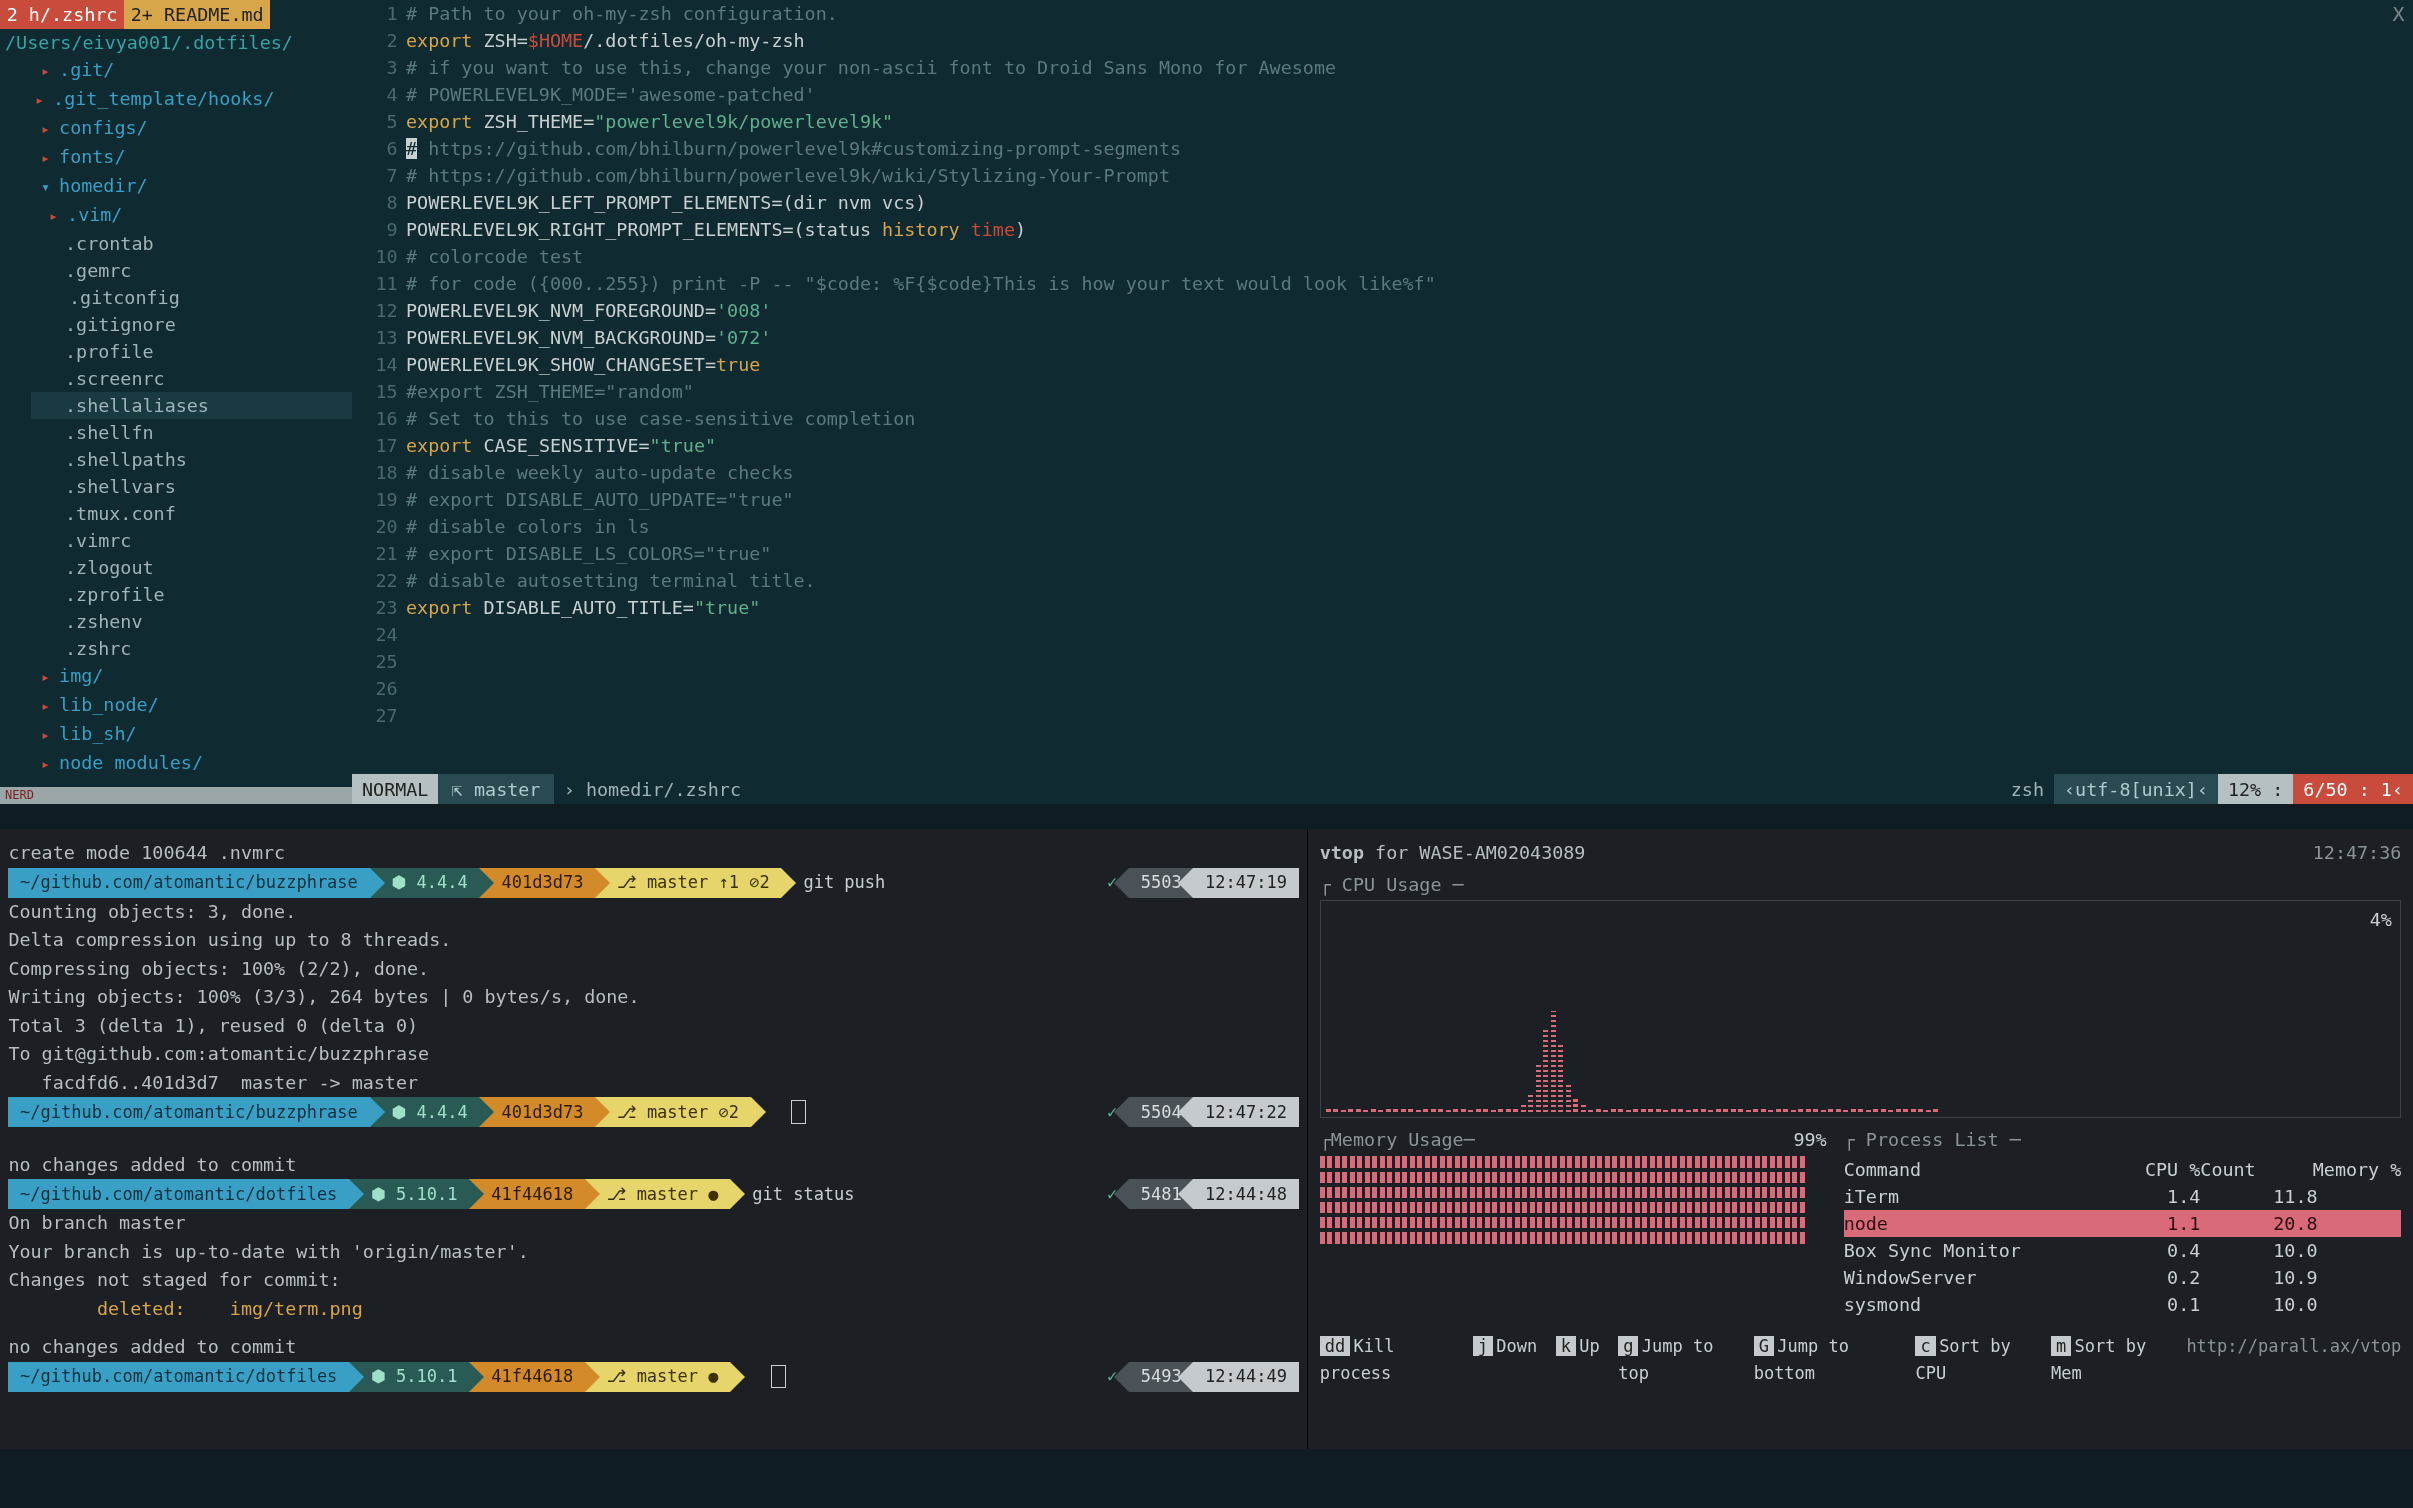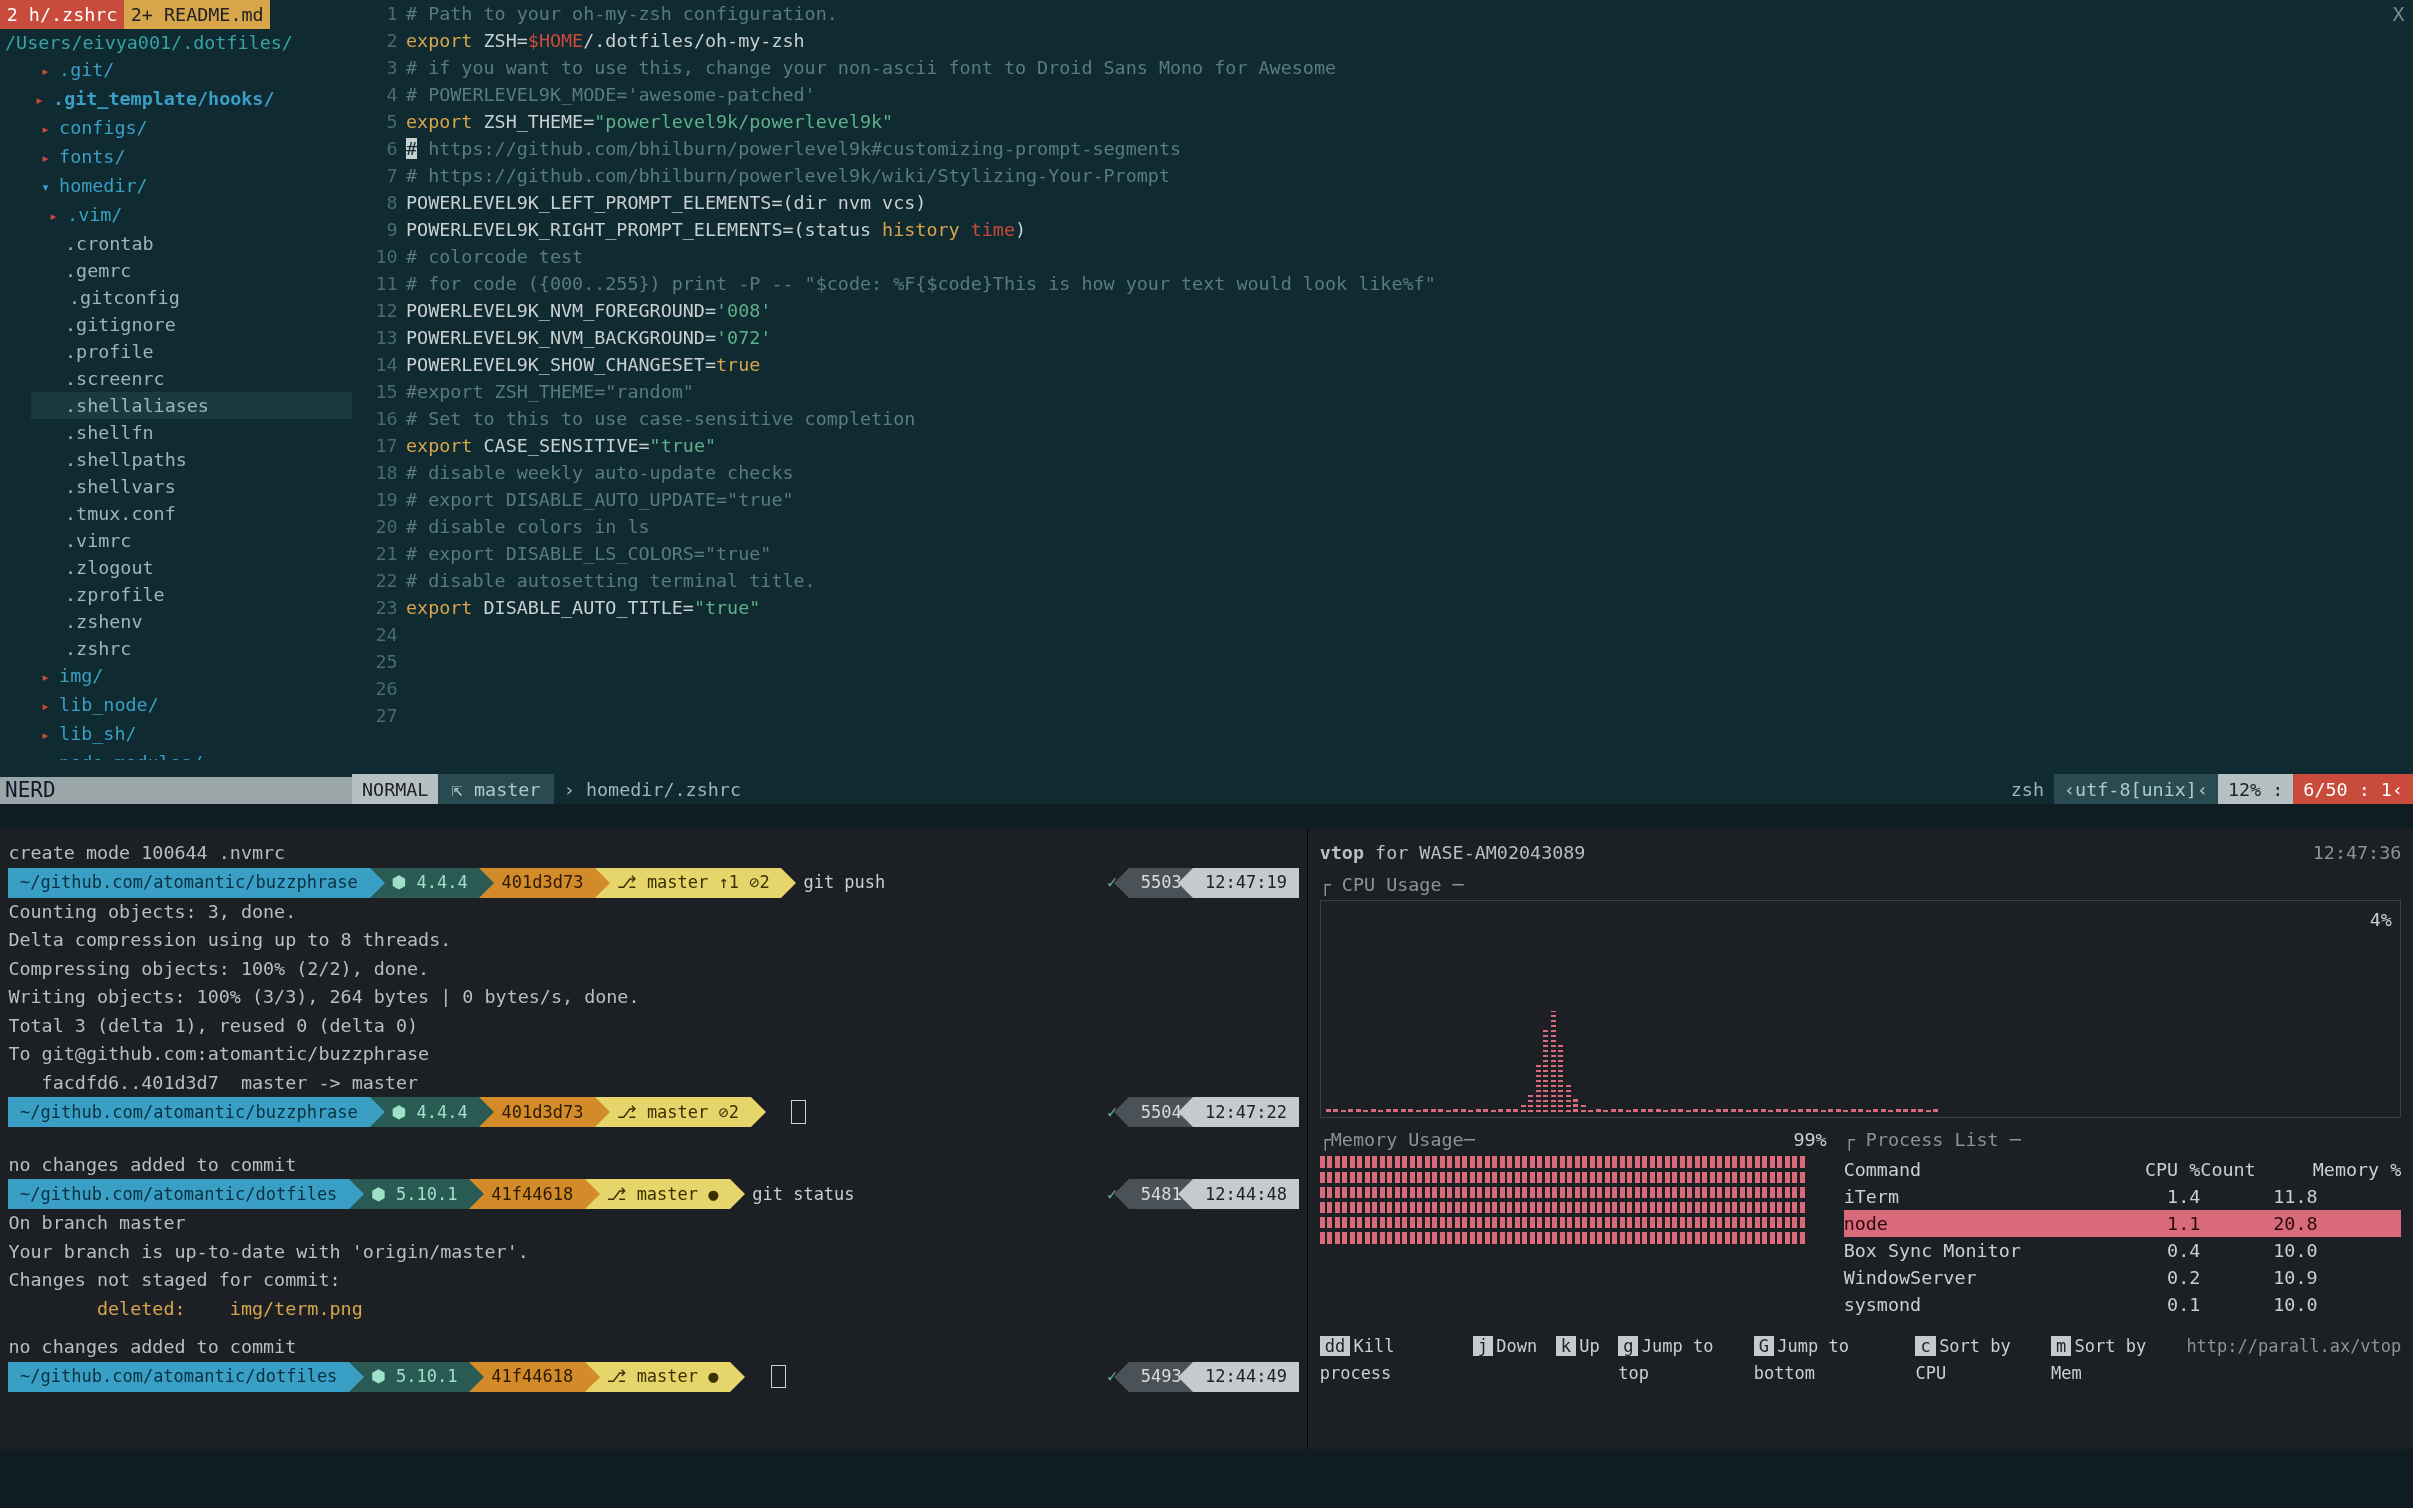--- a/index.html
+++ b/index.html
@@ -12,21 +12,21 @@
   .tab.bg { background:#d7a54a; color:#222; }
   .path { color:#38a3a5; padding:3.4px 5px; font-size:18.4px; }
   .tree { flex:1; overflow:hidden; font-size:18.4px; line-height:27px; }
   .tree-item { padding-left:10px; white-space:pre;margin-left:31px; }
   .tree-item.dir { color:#3a9fc4; }
   .tree-item.expand::before { content:"▸ "; color:#c94b3b; font-size:15px;}
   .tree-item.expanded::before { content:"▾ "; color:#3a9fc4; font-size:15px;}
   .tree-item.file { color:#9fb4b8; padding-left:34px; }
   .tree-item.file.l1 { padding-left:50px; }
   .tree-item.highlight { background:#1a3a42; }
-  .tree-footer { background:#9aa6a8; color:#0f172a; padding:1.7px 5px; font-size:21px;margin-top:17px;}
+  .tree-footer { background:#9aa6a8; color:#7f1d1d; padding:1.7px 5px; font-size:12px;margin-top:17px;}
   .editor { flex:1; background:#0f2a30; display:flex; flex-direction:column; }
   .code { flex:1; display:flex; }
   .gutter { width:54px; text-align:right; color:#4a6a70; padding-right:8.4px; font-size:18.4px; line-height:27px;}
   .lines { flex:1; font-size:18.4px; line-height:27px; color:#c8d0d2; white-space:pre; }
   .tok-comment { color:#5a7a80; }
   .tok-kw { color:#d7a54a; }
   .tok-var { color:#c94b3b; }
   .tok-str { color:#5fb08d; }
   .tok-id { color:#c8d0d2; }
   .tok-hist { color:#d7a54a; }
@@ -102,21 +102,21 @@
 
 <div class="top">
   <div class="sidebar">
     <div class="tabbar">
       <div class="tab active"><span>2</span>&nbsp;<span>h/.zshrc</span></div>
       <div class="tab bg">2+ README.md</div>
     </div>
     <div class="path">/Users/eivya001/.dotfiles/</div>
     <div class="tree" id="tree">
         <div class="tree-item dir expand" style="padding-left: 10px;">.git/</div>
-        <div class="tree-item dir expand" style="padding-left: 4px; font-weight: bold;">.git_template/hooks/</div>
+        <div class="tree-item dir expand" style="padding-left: 4px;">.git_template/hooks/</div>
         <div class="tree-item dir expand" style="padding-left: 10px;">configs/</div>
         <div class="tree-item dir expand" style="padding-left: 10px;">fonts/</div>
         <div class="tree-item dir expanded" style="padding-left: 10px;">homedir/</div>
         <div class="tree-item dir expand" style="padding-left: 18px;">.vim/</div>
         <div class="tree-item file l1" style="padding-left: 34px;">.crontab</div>
         <div class="tree-item file l1" style="padding-left: 34px;">.gemrc</div>
         <div class="tree-item file l1" style="padding-left: 38px;">.gitconfig</div>
         <div class="tree-item file l1" style="padding-left: 34px;">.gitignore</div>
         <div class="tree-item file l1" style="padding-left: 34px;">.profile</div>
         <div class="tree-item file l1" style="padding-left: 34px;">.screenrc</div>

